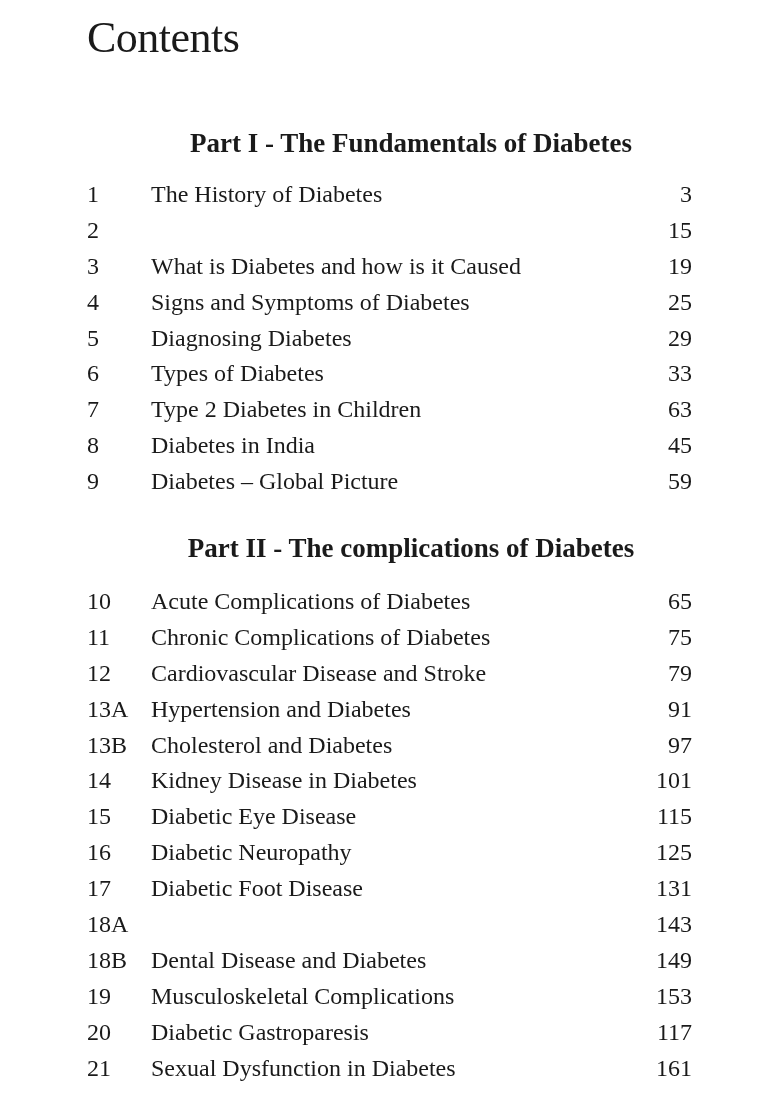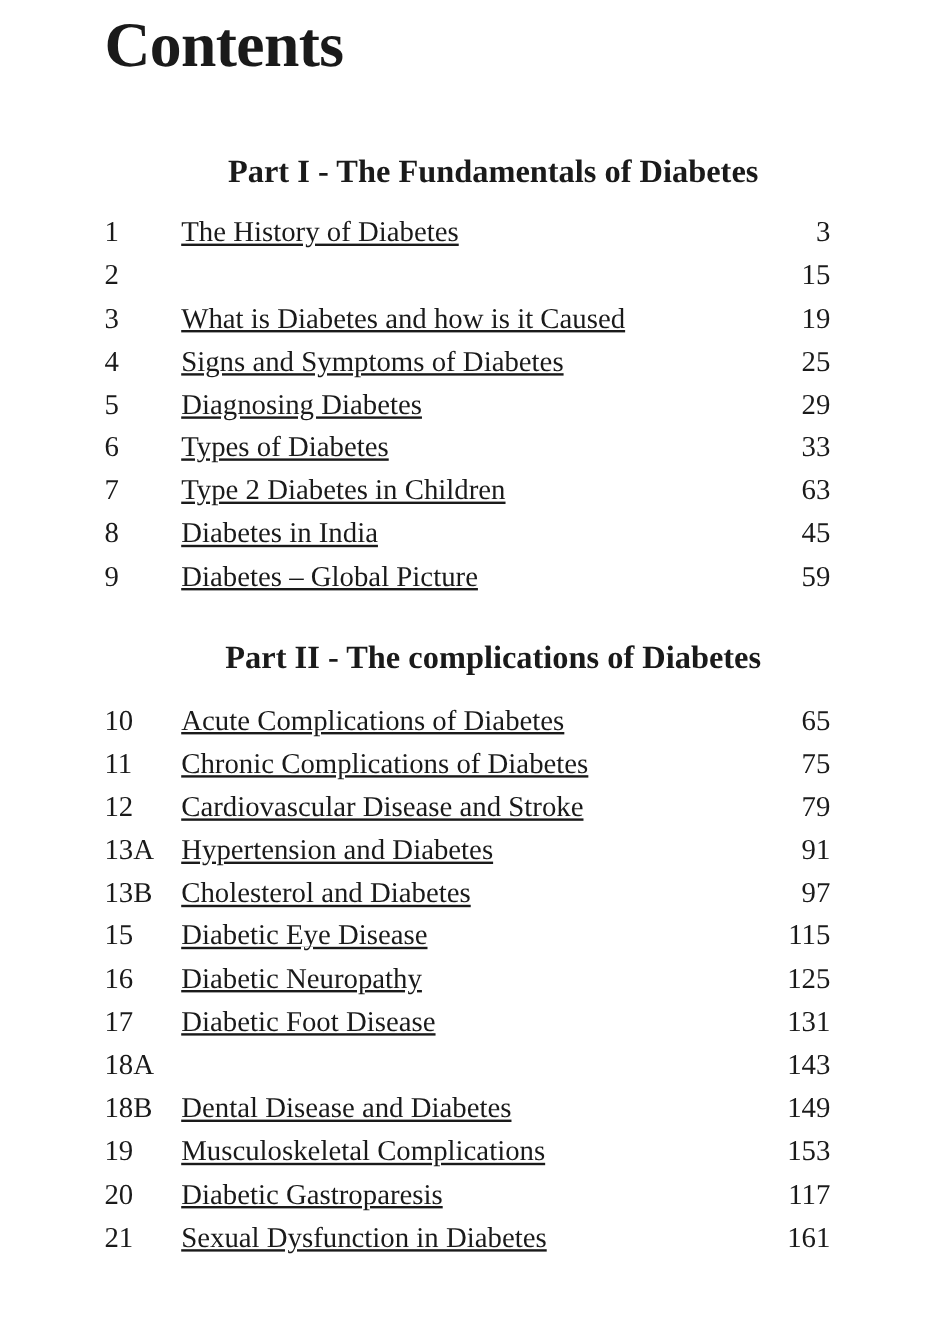--- a/index.html
+++ b/index.html
@@ -2,34 +2,34 @@
 <html><head>
 <meta charset="utf-8">
 <style>
   html, body { margin: 0; padding: 0; background: #ffffff; }
   body {
     width: 780px; height: 1108px; position: relative; overflow: hidden;
     font-family: "Liberation Serif", "DejaVu Serif", serif; color: #1a1a1a;
   }
   .title {
     position: absolute; left: 87px; top: 12px; margin: 0;
-    font-size: 53px; font-weight: bold; letter-spacing: -0.5px; line-height: 52px;
+    font-size: 44px; font-weight: normal; letter-spacing: -0.5px; line-height: 52px;
   }
   .part-heading {
     position: absolute; left: 0; width: 780px; text-align: center; margin: 0;
     font-size: 27px; font-weight: bold; line-height: 34px; padding-left: 21px;
   }
   .part-heading.p1 { top: 126px; }
   .part-heading.p2 { top: 531px; }
   .toc-list { position: absolute; left: 0; width: 780px; margin: 0; padding: 0; list-style: none; }
   .toc-list.l1 { top: 177px; }
   .toc-list.l2 { top: 584px; }
   .toc-row { position: relative; height: 35.9px; font-size: 24px; line-height: 35.9px; }
   .toc-num { position: absolute; left: 87px; }
-  .toc-title { position: absolute; left: 151px; white-space: nowrap; text-decoration: underline; }
+  .toc-title { position: absolute; left: 151px; white-space: nowrap; }
   .toc-page { position: absolute; right: 88px; text-align: right; }
 </style>
 </head>
 <body>
 
 <h1 class="title">Contents</h1>
 
 <h2 class="part-heading p1">Part I - The Fundamentals of Diabetes</h2>
 <ul class="toc-list l1">
     <li class="toc-row">
@@ -99,20 +99,25 @@
       <span class="toc-num">13A</span>
       <span class="toc-title">Hypertension and Diabetes</span>
       <span class="toc-page">91</span>
     </li>
     <li class="toc-row">
       <span class="toc-num">13B</span>
       <span class="toc-title">Cholesterol and Diabetes</span>
       <span class="toc-page">97</span>
     </li>
     <li class="toc-row">
+      <span class="toc-num">14</span>
+      <span class="toc-title">Kidney Disease in Diabetes</span>
+      <span class="toc-page">101</span>
+    </li>
+    <li class="toc-row">
       <span class="toc-num">15</span>
       <span class="toc-title">Diabetic Eye Disease</span>
       <span class="toc-page">115</span>
     </li>
     <li class="toc-row">
       <span class="toc-num">16</span>
       <span class="toc-title">Diabetic Neuropathy</span>
       <span class="toc-page">125</span>
     </li>
     <li class="toc-row">

